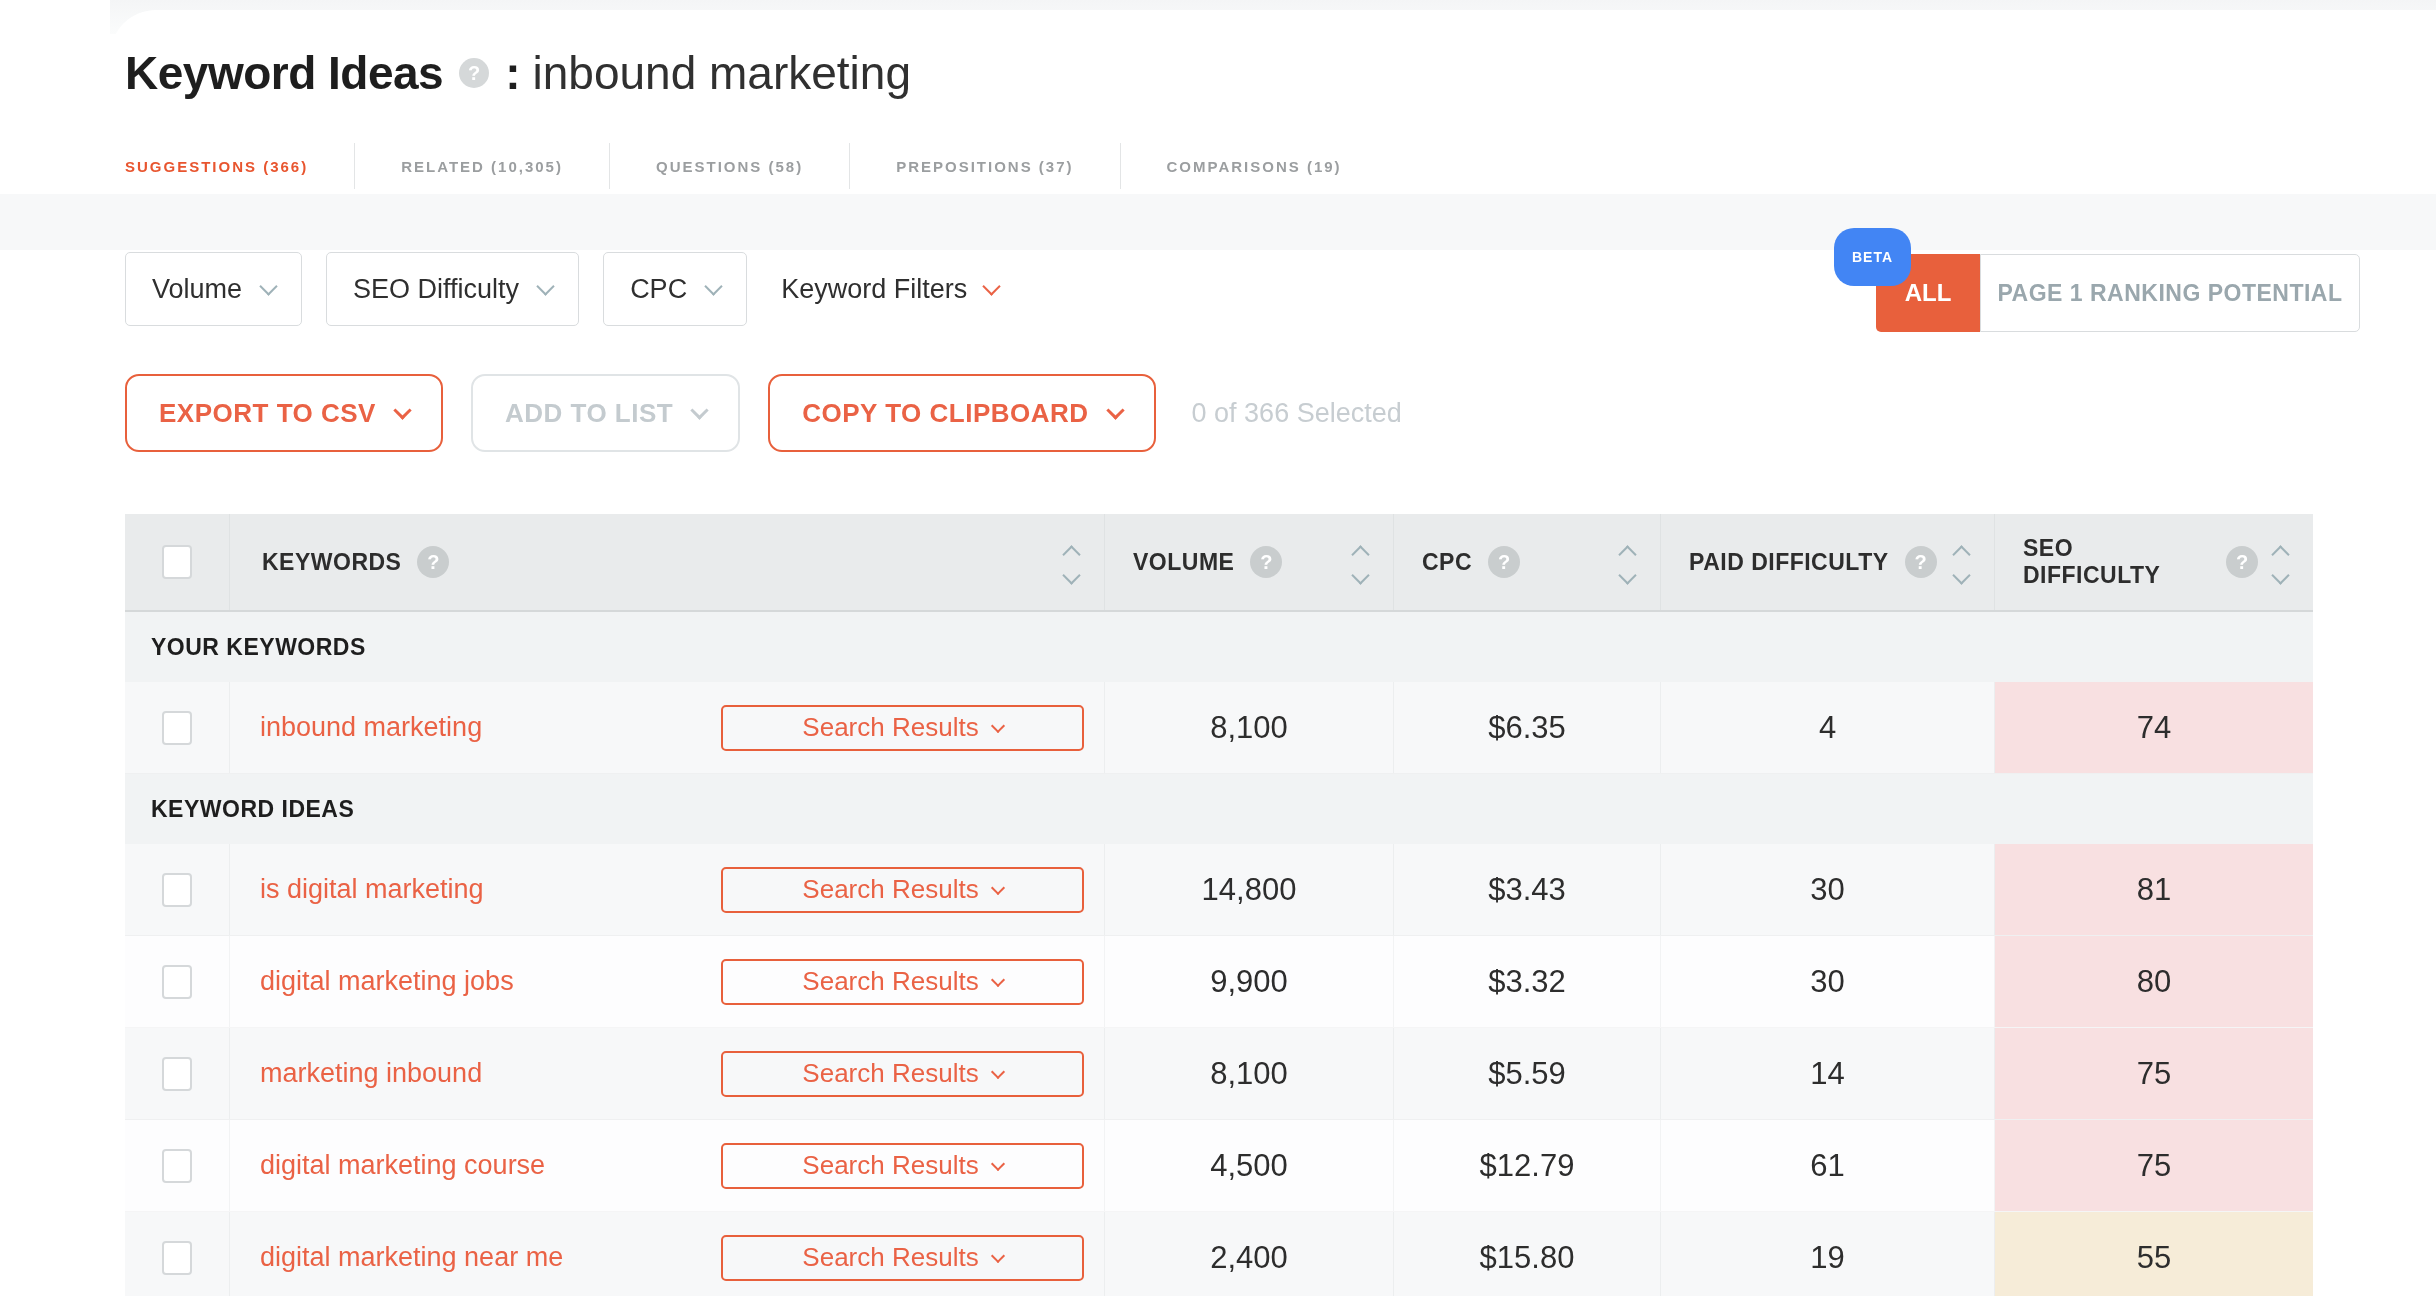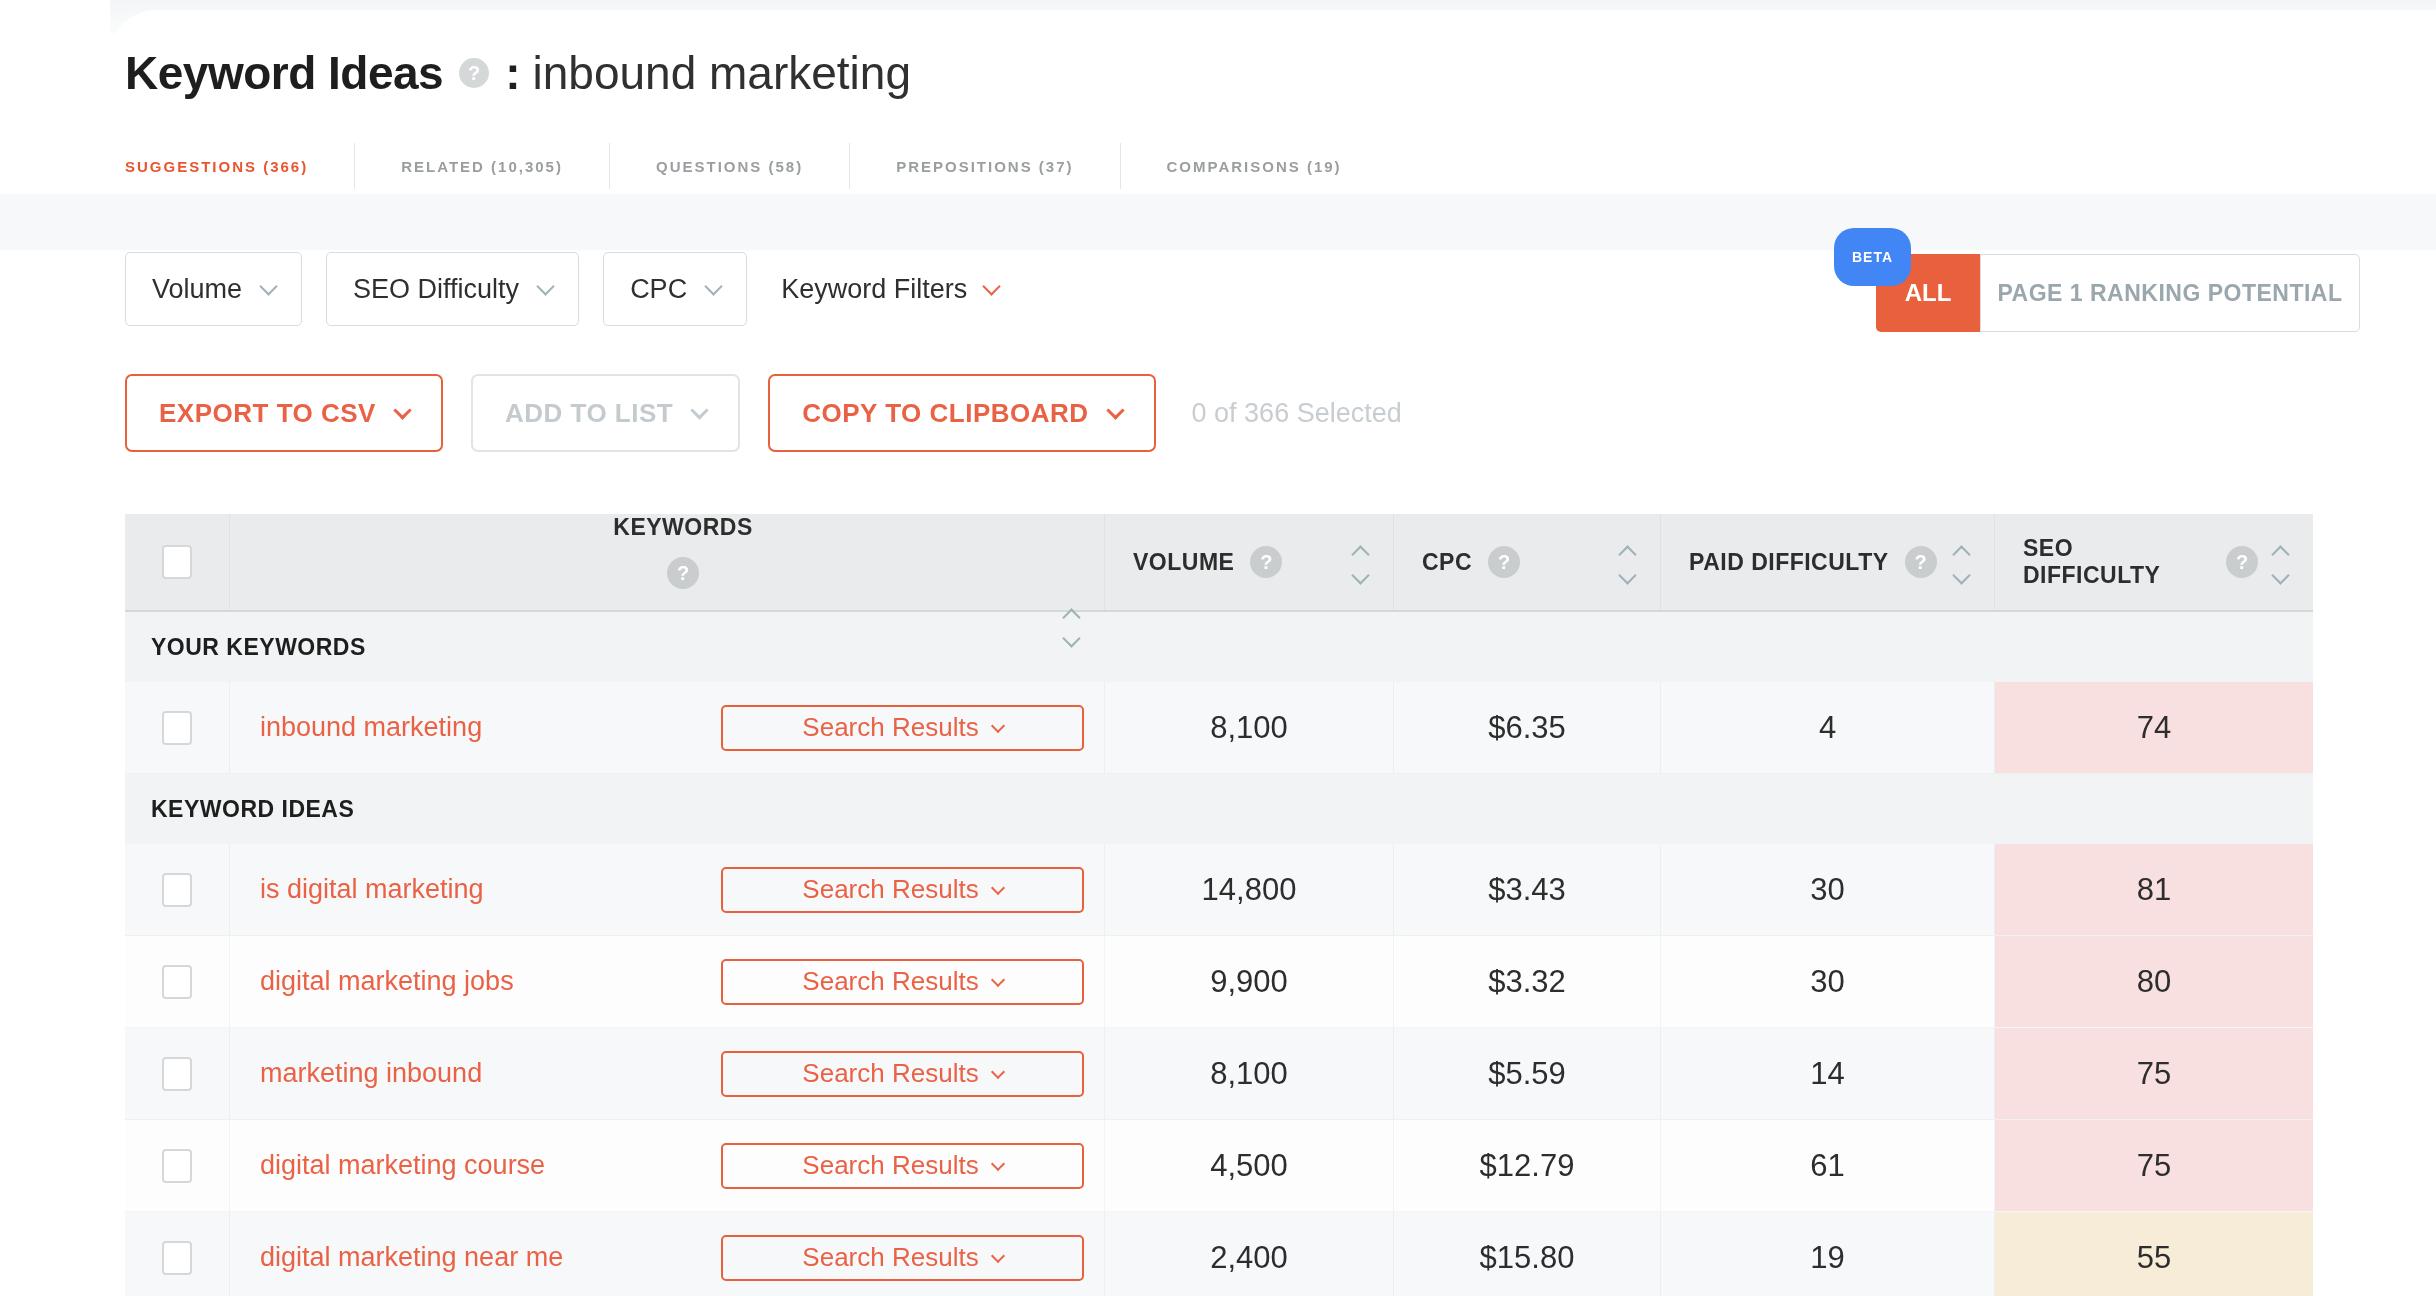--- a/index.html
+++ b/index.html
@@ -58,39 +58,39 @@
   .beta-pill{position:absolute;left:1834px;top:228px;background:var(--beta-blue);color:#fff;
              font-size:14px;font-weight:bold;letter-spacing:1px;padding:21px 18px;border-radius:20px;z-index:6;}
   .rank-ctl{position:absolute;left:1876px;top:254px;display:flex;z-index:5;}
   .rank-all{width:104px;height:78px;background:var(--accent);color:#fff;font-size:24px;font-weight:bold;
             display:flex;align-items:center;justify-content:center;border-radius:5px 0 0 5px;cursor:pointer;}
   .rank-page1{width:380px;height:78px;background:#fff;border:1px solid var(--border-light);
               color:#9aa7ad;font-size:23px;font-weight:bold;letter-spacing:0.5px;
               display:flex;align-items:center;justify-content:center;border-radius:0 5px 5px 0;cursor:pointer;}
   
   .actions{position:absolute;left:125px;top:374px;display:flex;align-items:center;gap:28px;}
-  .btn{height:78px;border:2px solid var(--accent);border-radius:7px;background:#fff;
+  .btn{height:78px;border:2px solid var(--accent);border-radius:14px;background:#fff;
        color:var(--accent-text);font-size:26px;font-weight:bold;letter-spacing:0.5px;
        display:flex;align-items:center;gap:20px;padding:16px 32px;cursor:pointer;font-family:inherit;}
   .btn.disabled{border-color:#e0e4e6;color:#c4cbcf;cursor:default;}
   .selection{font-size:27px;color:var(--txt-faint);margin-left:8px;}
   
   .table{position:absolute;left:125px;top:514px;width:2188px;}
   .thead{display:flex;height:98px;background:var(--hdr-bg);border-bottom:2px solid #d5d8d9;}
   .thead .cell{border-right:1px solid #dfe2e3;}
   .thead .cell:last-child{border-right:none;}
   .cell{display:flex;align-items:center;}
   .col-check{width:105px;justify-content:center;flex:0 0 auto;}
   .col-kw{width:875px;flex:0 0 auto;}
   .col-vol{width:289px;flex:0 0 auto;}
   .col-cpc{width:267px;flex:0 0 auto;}
   .col-paid{width:334px;flex:0 0 auto;}
   .col-seo{width:318px;flex:0 0 auto;}
   .hcell{padding-left:28px;gap:16px;}
-  .hcell.kw{padding-left:32px;flex-direction:column;}
+  .hcell.kw{padding-left:32px;}
   .hlabel{font-size:23px;font-weight:bold;color:#2d2d2d;letter-spacing:0.5px;}
   .hcell .help{background:#c9cdce;width:32px;height:32px;font-size:20px;}
   .sort{margin-left:auto;margin-right:26px;display:flex;flex-direction:column;gap:14px;
         align-items:center;cursor:pointer;}
   .checkbox{width:30px;height:34px;background:#fff;border:2px solid #d5d8da;border-radius:4px;cursor:pointer;}
   .section-band{height:70px;background:var(--band-bg);display:flex;align-items:center;padding-left:26px;}
   .section-label{font-size:23px;font-weight:bold;color:#1e1e1e;letter-spacing:0.5px;}
   .trow{display:flex;height:92px;background:var(--row-light);border-bottom:1px solid rgba(0,0,0,0.03);}
   .trow.shade{background:var(--row-shade);}
   .trow .cell{border-right:1px solid rgba(30,50,60,0.05);}

